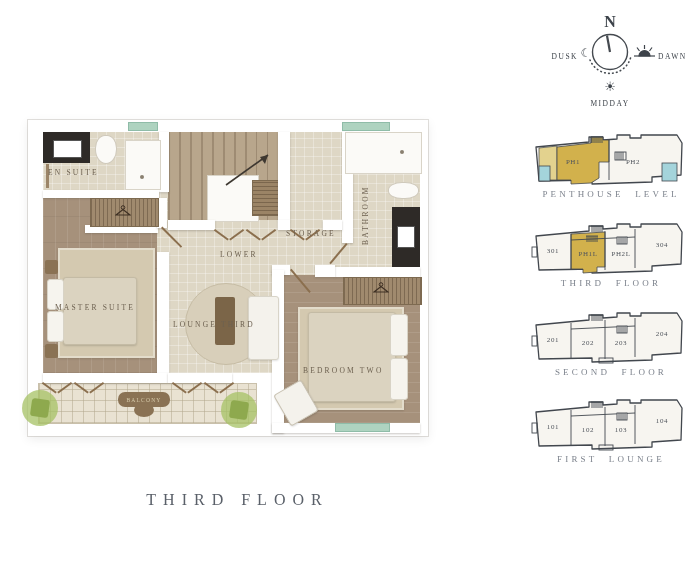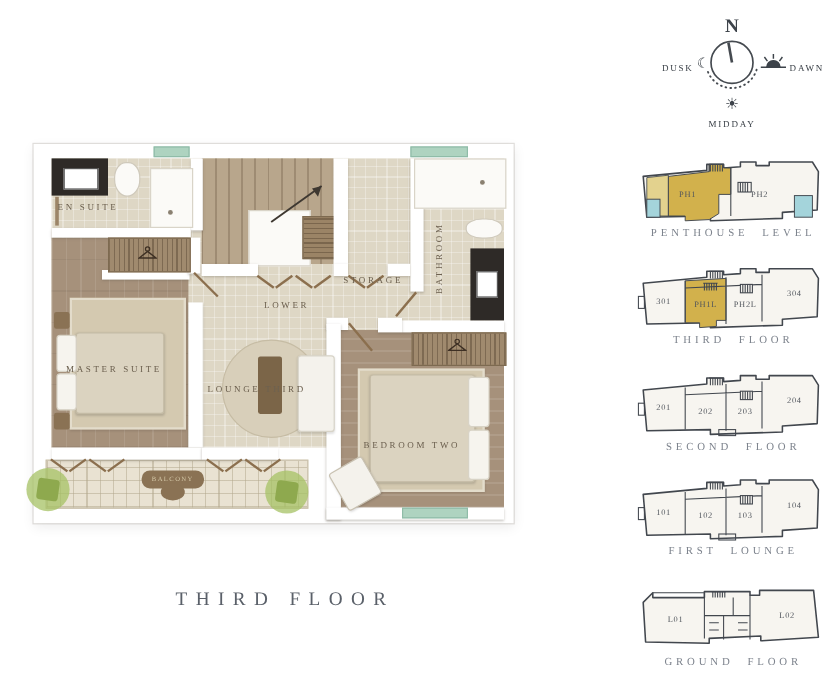--- a/index.html
+++ b/index.html
@@ -273,29 +273,14 @@
           <path d="M88,14 v7 M90,14 v7 M92,14 v7 M94,14 v7"></path>
         </g>
       <text x="22" y="30" text-anchor="middle" class="kp-unit">101</text>
       <text x="57" y="33" text-anchor="middle" class="kp-unit">102</text>
       <text x="90" y="33" text-anchor="middle" class="kp-unit">103</text>
       <text x="131" y="24" text-anchor="middle" class="kp-unit">104</text>
     </svg>
     <div class="floor-name">FIRST LOUNGE</div>
   </div>
 
-  <div class="keyblock" style="top:490px;">
-    <svg width="158" height="56" viewBox="0 0 158 54">
-      <path class="kp-outline" d="M5,11 L13,3 L13,7 L56,7 L56,2 L94,2 L94,5 L102,5 L102,1 L147,1 L151,40 L103,43 L103,39 L60,41 L60,45 L7,44 Z"></path>
-      <path class="kp-line" d="M13,3 h43 v4 M56,7 V41 M94,5 V42 M56,22 H94 M72,22 V42 M80,7 V22"></path>
-      <g class="kp-line">
-          <path d="M62,2 h12 M63,2 v5 M65,2 v5 M67,2 v5 M69,2 v5 M71,2 v5 M73,2 v5"></path>
-        </g>
-      <g class="kp-line">
-          <path d="M60,28 h8 M60,34 h8 M84,28 h8 M84,34 h8"></path>
-        </g>
-      <text x="32" y="27" text-anchor="middle" class="kp-unit">L01</text>
-      <text x="125" y="24" text-anchor="middle" class="kp-unit">L02</text>
-    </svg>
-    <div class="floor-name">GROUND FLOOR</div>
-  </div>
 
 </div>
 
 </body></html>

